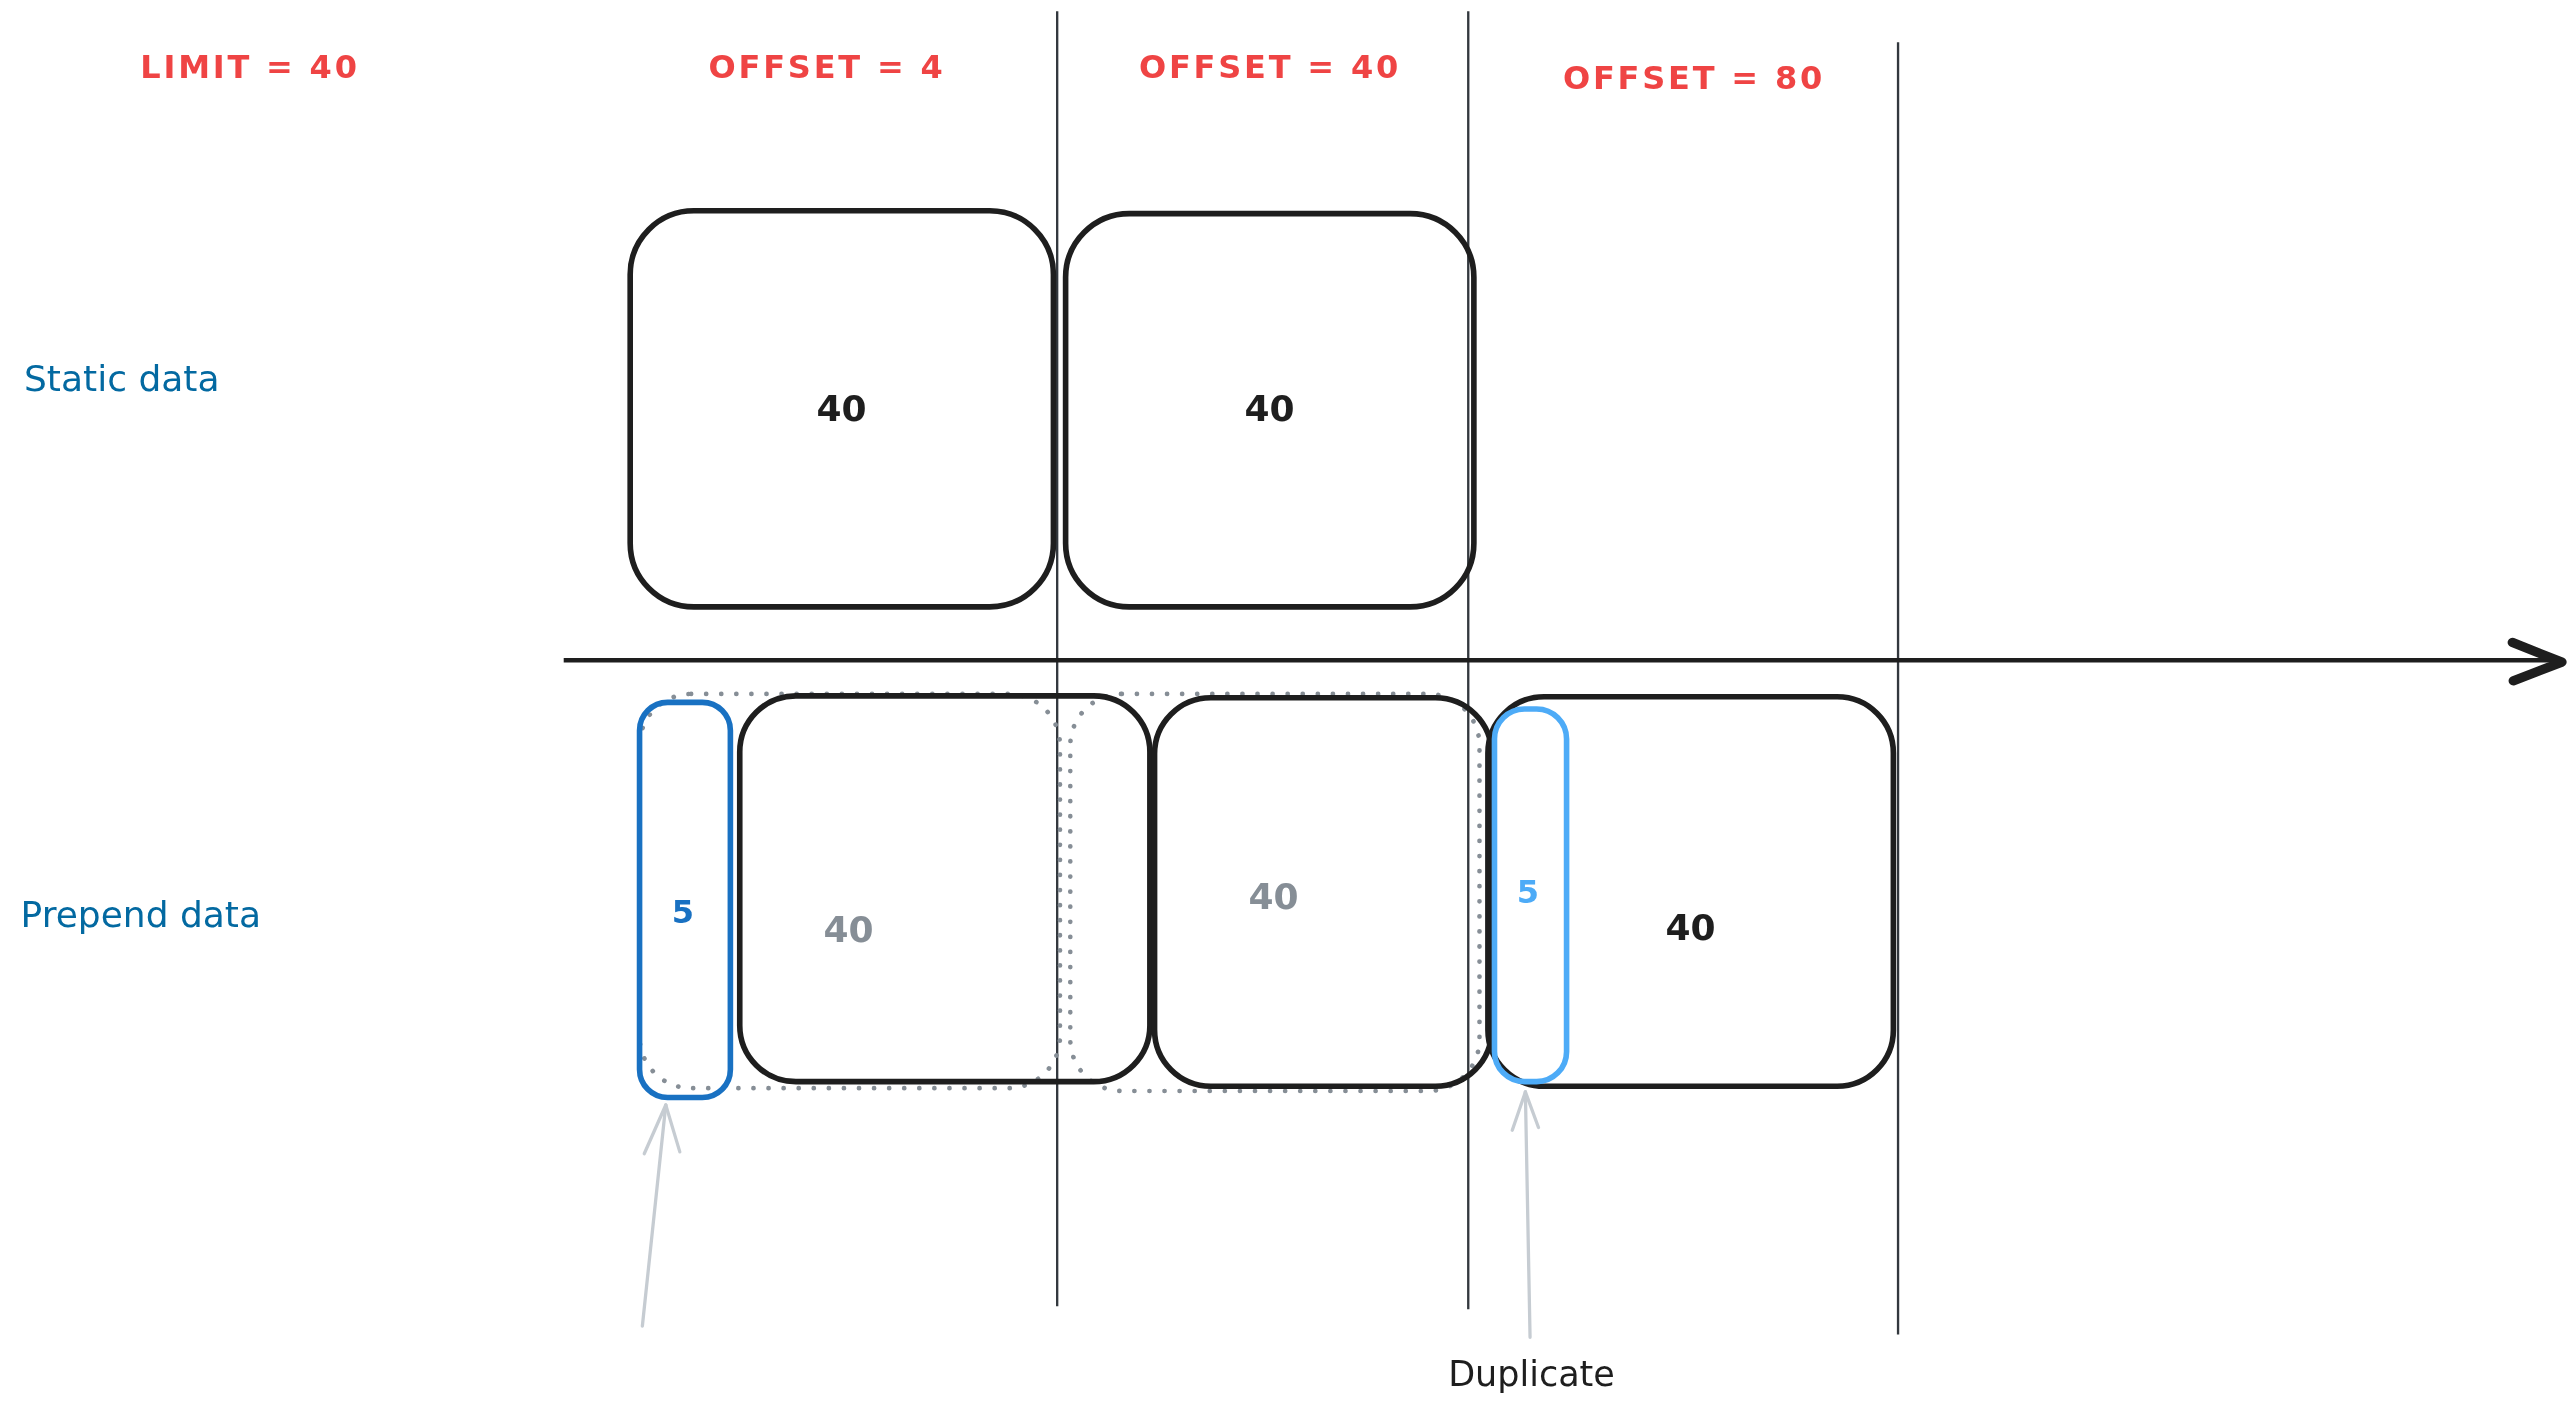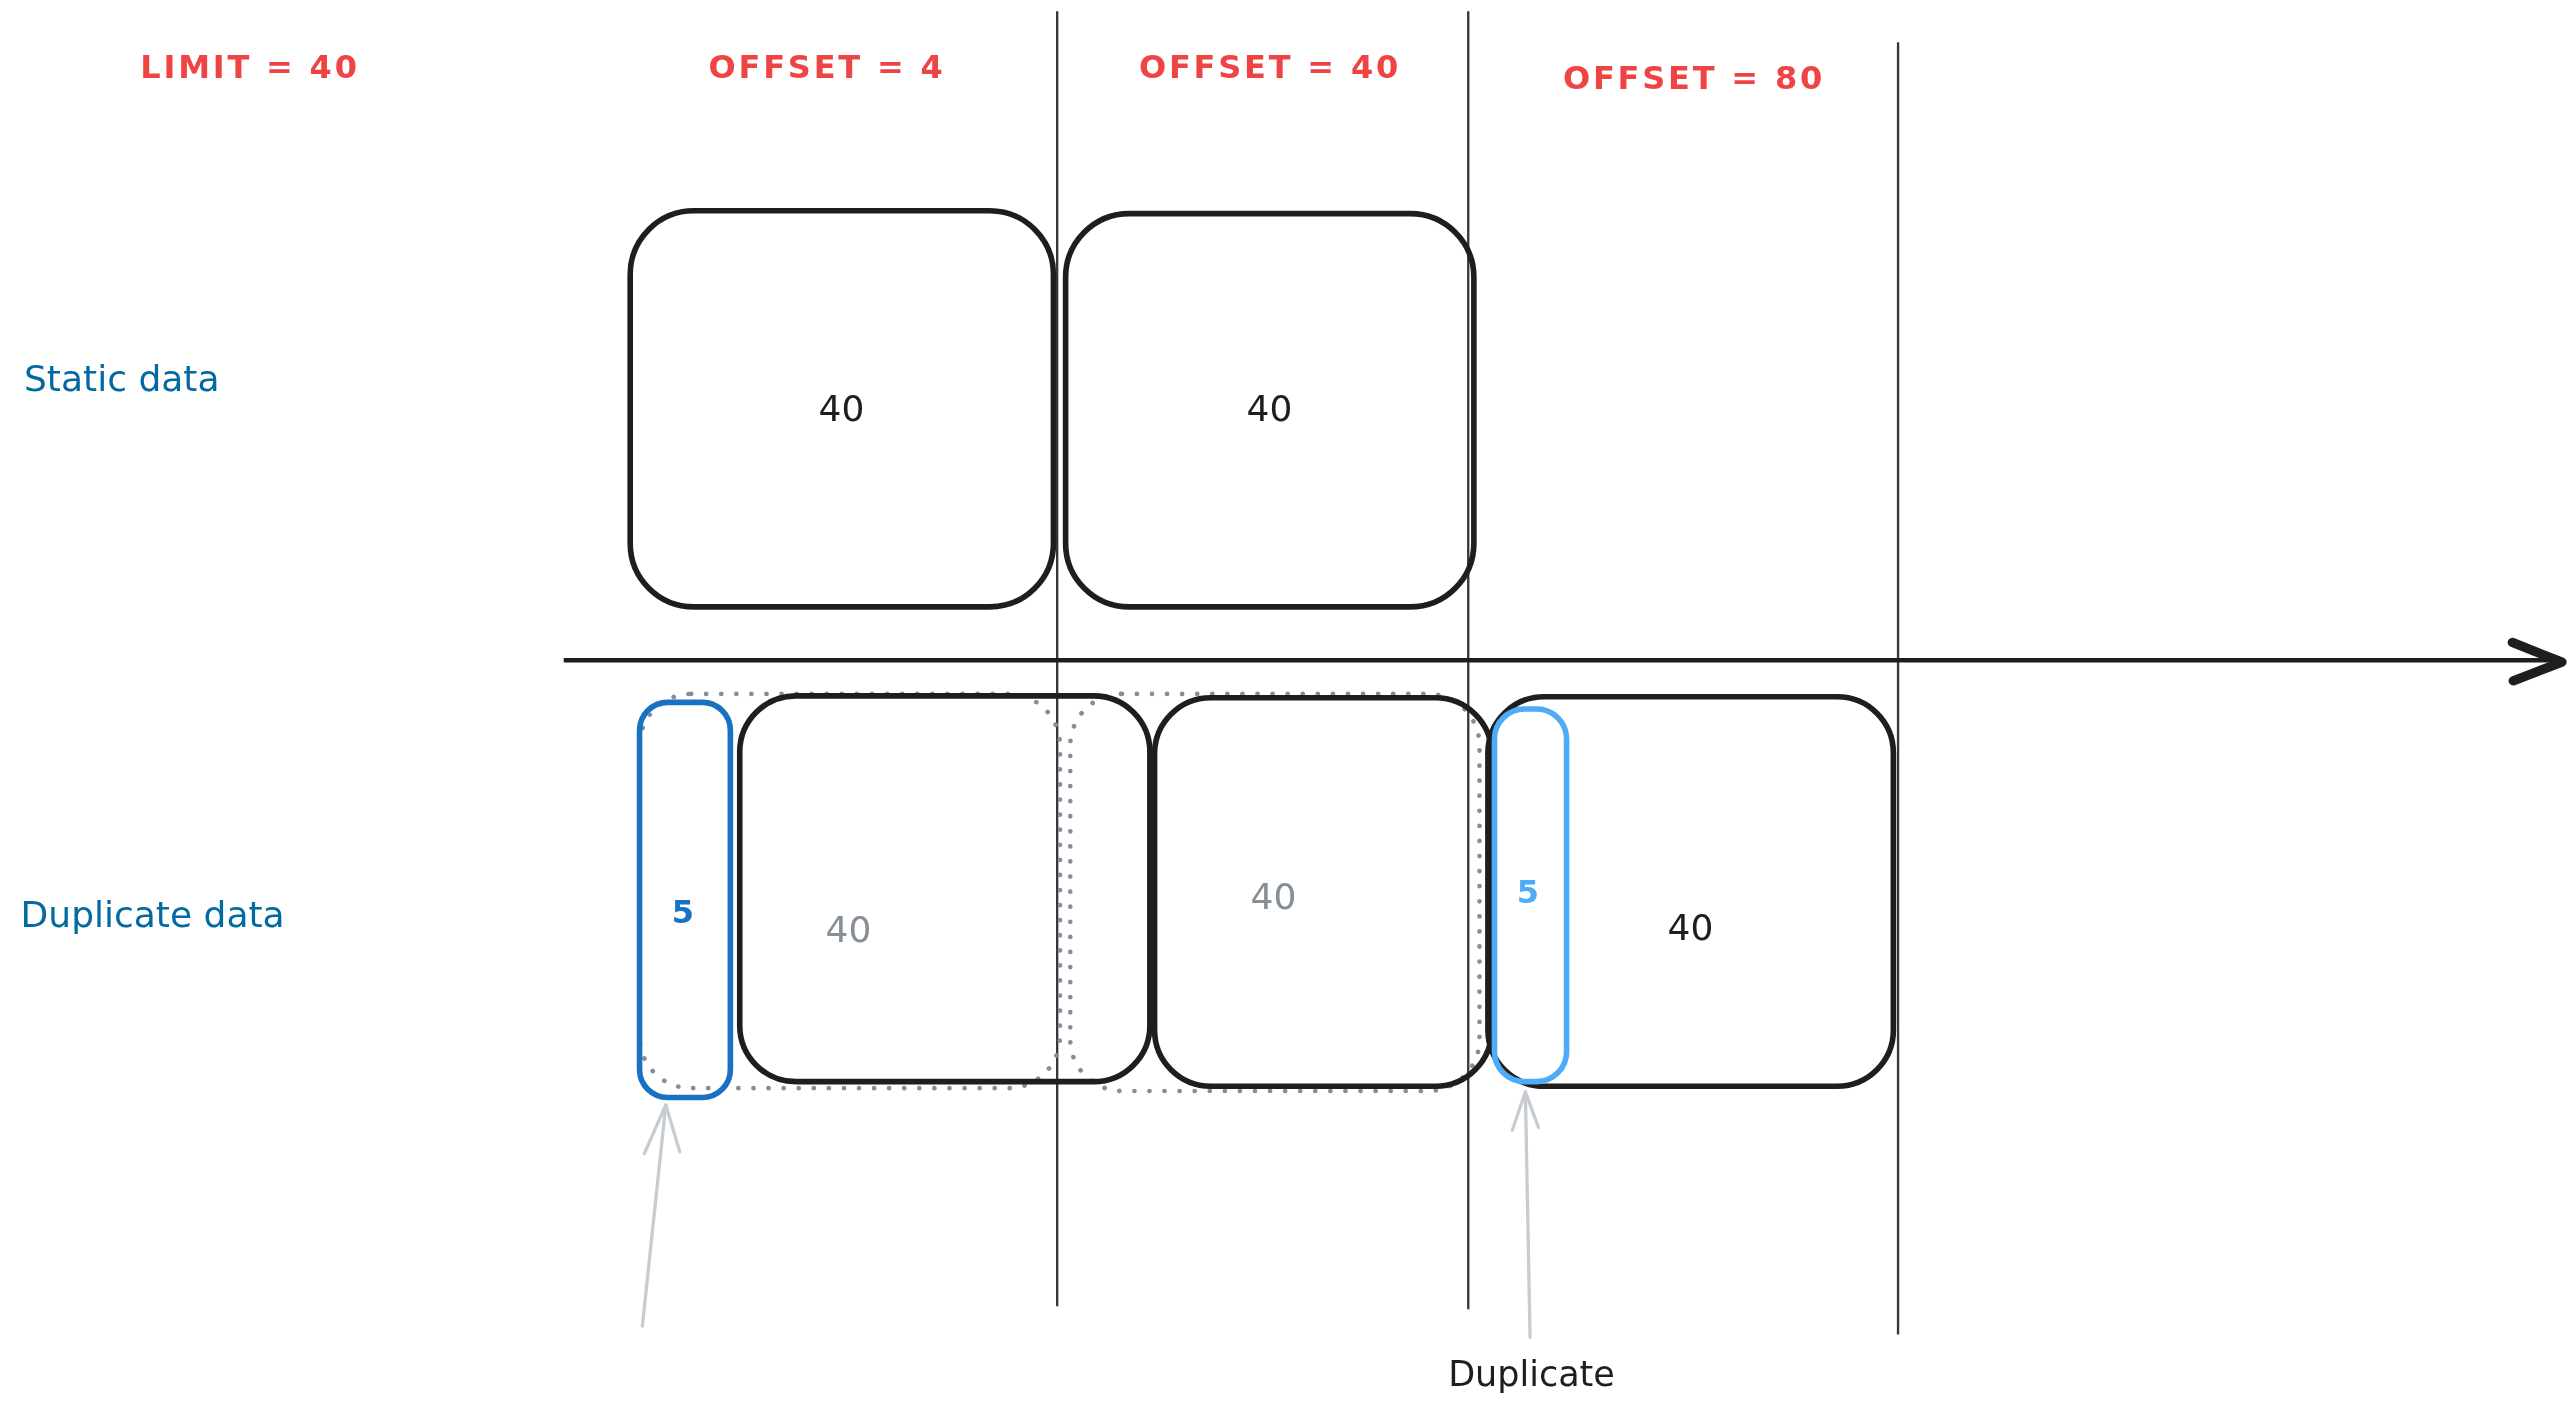--- a/index.html
+++ b/index.html
@@ -16,21 +16,21 @@
     font-size:32px;line-height:41px;font-weight:600;
     color:#ef4444;letter-spacing:2.8px;text-align:center;width:318px;
   }
   .hdr-limit{left:91px;top:47px;}
   .hdr-o0{left:668px;top:47px;}
   .hdr-o40{left:1111px;top:47px;}
   .hdr-o80{left:1535px;top:58px;}
   .rowlabel{font-size:36px;line-height:45px;color:#0369a1;}
   .row-static{left:24px;top:356px;}
   .row-updating{left:20.6px;top:892px;}
-  .count{font-size:36px;line-height:45px;text-align:center;width:131px;color:#1e1e1e;}
+  .count{font-size:36px;line-height:45px;text-align:center;width:131px;color:#1e1e1e;font-weight:bold;}
   .count-gray{color:#868e96;}
   .cnt-s1{left:776px;top:386px;}
   .cnt-s2{left:1204px;top:386px;}
   .cnt-u1{left:783px;top:907px;}
   .cnt-u2{left:1208px;top:874px;}
   .cnt-u3{left:1625px;top:905px;}
   .five{font-size:32px;line-height:41px;font-weight:600;text-align:center;width:56px;}
   .five-1{left:655px;top:892px;color:#1971c2;}
   .five-2{left:1500px;top:872px;color:#4dabf7;}
   .ann{font-size:35px;line-height:43px;color:#1e1e1e;text-align:center;}
@@ -75,21 +75,21 @@
       <path d="M1629,1166 L1643,1204"></path>
     </g>
   </svg>
 
   <div class="txt hdr hdr-limit">LIMIT = 40</div>
   <div class="txt hdr hdr-o0">OFFSET = 4</div>
   <div class="txt hdr hdr-o40">OFFSET = 40</div>
   <div class="txt hdr hdr-o80">OFFSET = 80</div>
 
   <div class="txt rowlabel row-static">Static data</div>
-  <div class="txt rowlabel row-updating">Duplicate data</div>
+  <div class="txt rowlabel row-updating">Prepend data</div>
 
   <div class="txt count cnt-s1">40</div>
   <div class="txt count cnt-s2">40</div>
 
   <div class="txt count count-gray cnt-u1">40</div>
   <div class="txt count count-gray cnt-u2">40</div>
   <div class="txt count cnt-u3">40</div>
   <div class="txt five five-1">5</div>
   <div class="txt five five-2">5</div>
 

